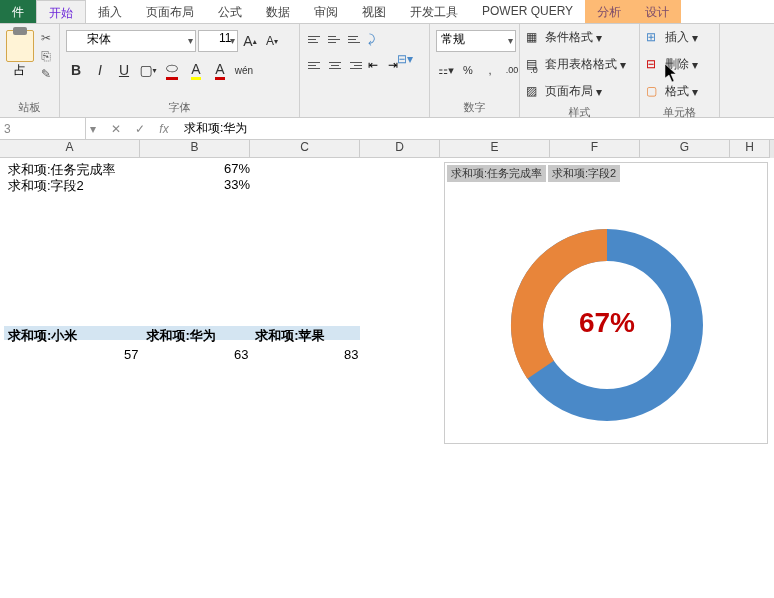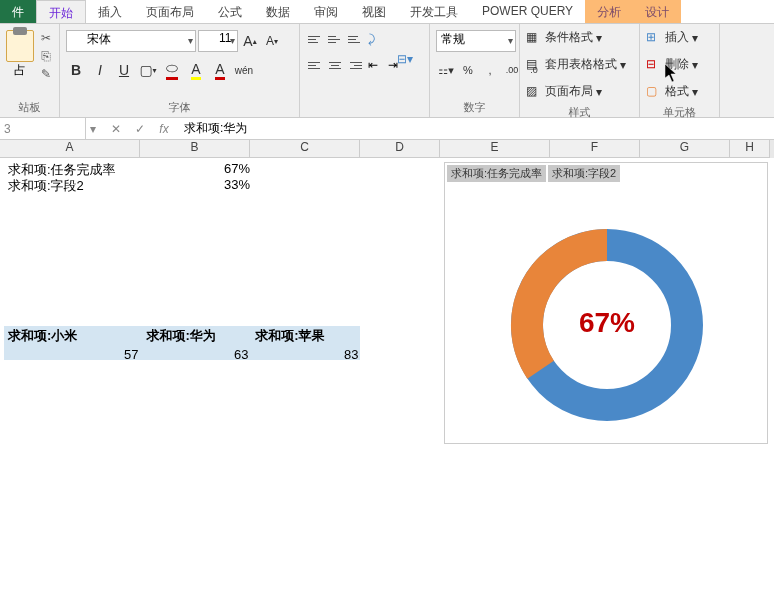--- a/index.html
+++ b/index.html
@@ -59,21 +59,21 @@
 .fb-btn { width: 16px; color: #888; cursor: pointer; text-align: center; }
 .fb-input { flex: 1; border: none; padding: 0 4px; height: 100%; font-size: 12px; }
 .col-headers { display: flex; height: 18px; background: #e8e8e8; }
 .col-h { border-right: 1px solid #ccc; border-bottom: 1px solid #ccc; text-align: center; font-size: 12px; color: #444; background: #f0f0f0; }
 .col-A { width: 140px; } .col-B { width: 110px; } .col-C { width: 110px; } .col-D { width: 80px; }
 .col-E { width: 110px; } .col-F { width: 90px; } .col-G { width: 90px; } .col-H { width: 40px; }
 
 .grid { position: relative; height: 420px; font-size: 13px; }
 .cell { position: absolute; padding: 1px 4px; color: #000; }
 
-.pivot-header { position: absolute; left: 4px; top: 168px; width: 356px; height: 34px; background: #d4e5f2; display: flex; font-weight: bold; font-size: 13px; }
+.pivot-header { position: absolute; left: 4px; top: 168px; width: 356px; height: 14px; background: #d4e5f2; display: flex; font-weight: bold; font-size: 13px; }
 .ph-cell { padding: 1px 4px; }
 
 .chart-container { position: absolute; left: 444px; top: 4px; width: 324px; height: 282px; border: 1px solid #ccc; background: #fff; }
 .chart-tags { position: absolute; top: 2px; left: 2px; display: flex; gap: 2px; }
 .chart-tag { background: #c8c8c8; color: #333; font-size: 11px; padding: 1px 4px; }
 .chart-title { text-align: center; font-size: 16px; color: #595959; margin-top: 28px; }
 .donut { position: absolute; left: 62px; top: 62px; width: 200px; height: 200px; }
 .donut-label { position: absolute; left: 50%; top: 50%; transform: translate(-50%, -50%); font-size: 28px; font-weight: bold; color: #c00000; }
 </style>
 </head>

